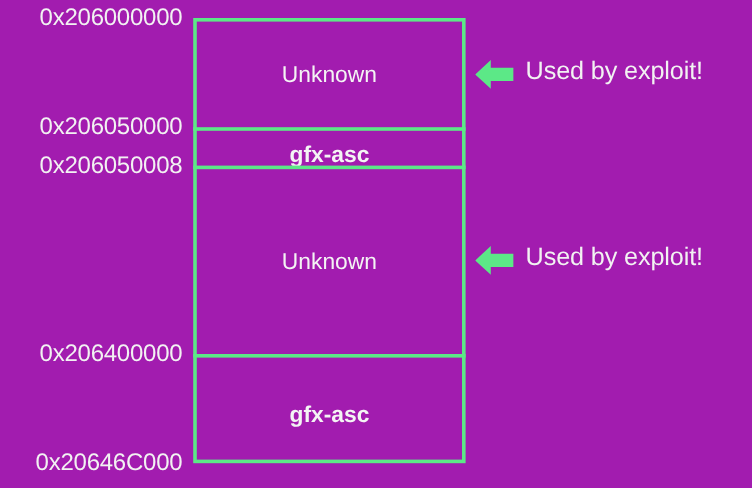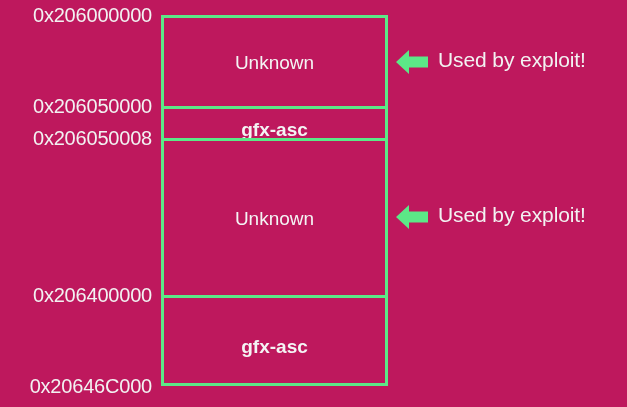--- a/index.html
+++ b/index.html
@@ -4,21 +4,21 @@
 <style>
   html, body {
     margin: 0;
     padding: 0;
     background: #1e1e1e;
   }
   #canvas {
     position: relative;
     width: 627px;
     height: 407px;
-    background: #be185d;
+    background: #a21caf;
     overflow: hidden;
     font-family: "Liberation Sans", sans-serif;
     -webkit-font-smoothing: antialiased;
   }
 
   
   .addr-label {
     position: absolute;
     right: 475px;            
     width: 160px;

